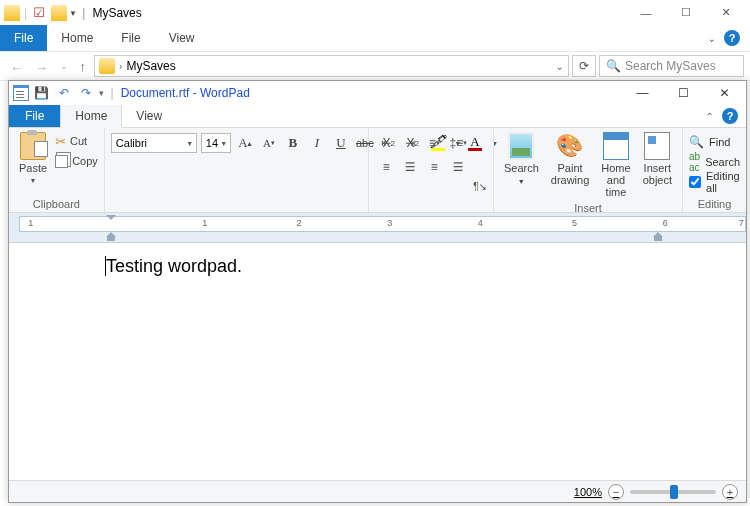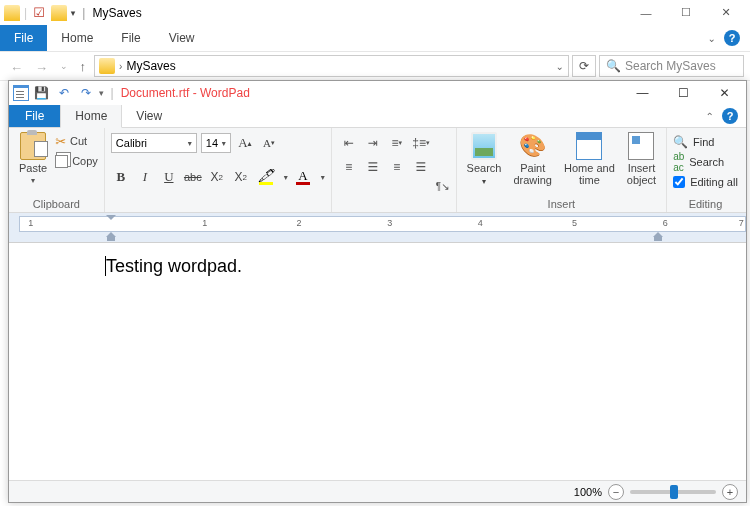--- a/index.html
+++ b/index.html
@@ -31,21 +31,21 @@
     .search-box { width: 145px; color: #888; gap: 4px; }
 
     
     .wordpad { position: absolute; top: 80px; left: 8px; right: 3px; bottom: 3px; background: #fff; box-shadow: 0 0 8px rgba(0,0,0,0.2); display: flex; flex-direction: column; border: 1px solid #999; }
 
     .wp-titlebar { height: 24px; background: #fff; display: flex; align-items: center; padding: 0 4px; font-size: 12px; gap: 4px; }
     .wp-icon { width: 16px; height: 16px; background: #fff; border: 1px solid #4a90d9; border-top: 3px solid #4a90d9; position: relative; }
     .wp-icon::after { content: ''; position: absolute; left: 2px; top: 3px; width: 8px; height: 1px; background: #777; box-shadow: 0 3px 0 #777, 0 6px 0 #777; }
     .qat-btn { width: 18px; height: 18px; display: flex; align-items: center; justify-content: center; color: #3a78c9; font-size: 12px; }
     .wp-sep { color: #bbb; margin: 0 3px; }
-    .wp-title-text { color: #ef4444; }
+    .wp-title-text { color: #1d4ed8; }
     .wp-win-buttons { margin-left: auto; display: flex; gap: 6px; }
     .wp-win-btn { width: 35px; height: 18px; display: flex; align-items: center; justify-content: center; color: #333; font-size: 12px; }
 
     .wp-tabs { height: 23px; display: flex; align-items: stretch; font-size: 12px; border-bottom: 1px solid #dadada; }
     .wp-tab-file { background: #1979ca; color: #fff; padding: 0 16px; display: flex; align-items: center; }
     .wp-tab { padding: 0 14px; display: flex; align-items: center; color: #444; }
     .wp-tab.active { background: #f5f6f7; border: 1px solid #dadada; border-bottom: 1px solid #f5f6f7; margin-bottom: -1px; border-top: none;}
     .wp-tab-right { margin-left: auto; display: flex; align-items: center; padding: 0 8px; gap: 8px; }
 
     .ribbon { background: #f5f6f7; display: flex; align-items: stretch; border-bottom: 1px solid #dadada; height: 85px; font-size: 11px; }
@@ -59,21 +59,21 @@
     .small-btn-stack { display: flex; flex-direction: column; gap: 2px; padding-top: 2px; }
     .small-btn { display: flex; align-items: center; gap: 4px; font-size: 11px; color: #444; height: 18px; }
 
     .clipboard-ico { background: #f3d08d; border: 1px solid #c19633; width: 24px; height: 28px; position: relative; border-radius: 2px; }
     .clipboard-ico::before { content: ''; position: absolute; top: -3px; left: 6px; width: 10px; height: 5px; background: #bbb; border-radius: 2px 2px 0 0; }
     .clipboard-ico::after { content: ''; position: absolute; bottom: 2px; right: -3px; width: 12px; height: 14px; background: #fff; border: 1px solid #888; }
     .scissors { color: #d88b2a; font-size: 13px; }
     .copy-ico { width: 13px; height: 13px; border: 1px solid #888; background: #fff; box-shadow: 2px -2px 0 #fff, 2px -2px 0 1px #888; display: inline-block; }
 
     .font-row1, .font-row2 { display: flex; gap: 4px; align-items: center; height: 22px; }
-    .font-col { display: flex; flex-direction: column; gap: 12px; padding-top: 2px; }
+    .font-col { display: flex; flex-direction: row; gap: 4px; padding-top: 2px; }
     .font-select { border: 1px solid #bbb; background: #fff; height: 20px; font-size: 11px; padding: 0 4px; display: flex; align-items: center; justify-content: space-between; }
     .font-name { width: 86px; }
     .font-size { width: 30px; }
     .dd-arrow { font-size: 8px; color: #555; margin-left: 3px;}
     .sup-btn { font-family:"Times New Roman",serif; padding: 0 2px;}
     .fmt-btn { width: 20px; height: 20px; display: flex; align-items: center; justify-content: center; color: #444; font-size: 13px; }
     .fmt-btn.b { font-weight: bold; font-family: "Times New Roman", serif; }
     .fmt-btn.i { font-style: italic; font-family: "Times New Roman", serif; }
     .fmt-btn.u { text-decoration: underline; font-family: "Times New Roman", serif; }
     .color-swatch { display: flex; flex-direction: column; align-items: center; justify-content: center; width: 22px; }
@@ -101,21 +101,21 @@
     .ruler .num { position: absolute; top: 1px; transform: translateX(-50%);}
     .indent-top { position: absolute; top: -2px; width: 0; height: 0; border-left: 5px solid transparent; border-right: 5px solid transparent; border-top: 5px solid #98a8bd; transform: translateX(-5px);}
     .indent-bot { position: absolute; bottom: -10px; width: 10px; height: 9px; transform: translateX(-5px);}
     .indent-bot::before{content:'';display:block;width:0;height:0;border-left:5px solid transparent;border-right:5px solid transparent;border-bottom:5px solid #98a8bd;}
     .indent-bot::after{content:'';display:block;width:8px;height:4px;background:#98a8bd;margin-left:1px;}
 
     .document-area { flex: 1; background: #fff; padding: 12px 0 0 96px; position: relative;}
     .doc-text { font-family: Calibri, sans-serif; font-size: 18px; color: #000; }
     .cursor { border-left: 1px solid #000; }
 
-    .statusbar { height: 22px; border-top: 1px solid #dcdcdc; background: #f5f6f7; display: flex; align-items: center; justify-content: flex-end; padding: 0 8px; font-size: 11px; gap: 6px; }
+    .statusbar { height: 22px; border-top: 1px solid #dcdcdc; background: #f5f6f7; display: flex; align-items: center; justify-content: flex-end; padding: 0 8px; font-size: 11px; gap: 6px; text-decoration: underline; }
     .zoom-btn { width: 16px; height: 16px; border: 1px solid #999; border-radius: 50%; display: flex; align-items: center; justify-content: center; font-size: 11px; color: #555; background: #fff;}
     .zoom-slider { width: 86px; height: 4px; background: #c8c8c8; position: relative; border-radius: 2px;}
     .zoom-thumb { position: absolute; top: -5px; width: 8px; height: 14px; background: #1979ca; border-radius: 2px; }
   </style>
 </head>
 <body>
 
 <div class="explorer">
   <div class="explorer-titlebar">
     <span class="folder-ico"></span>

